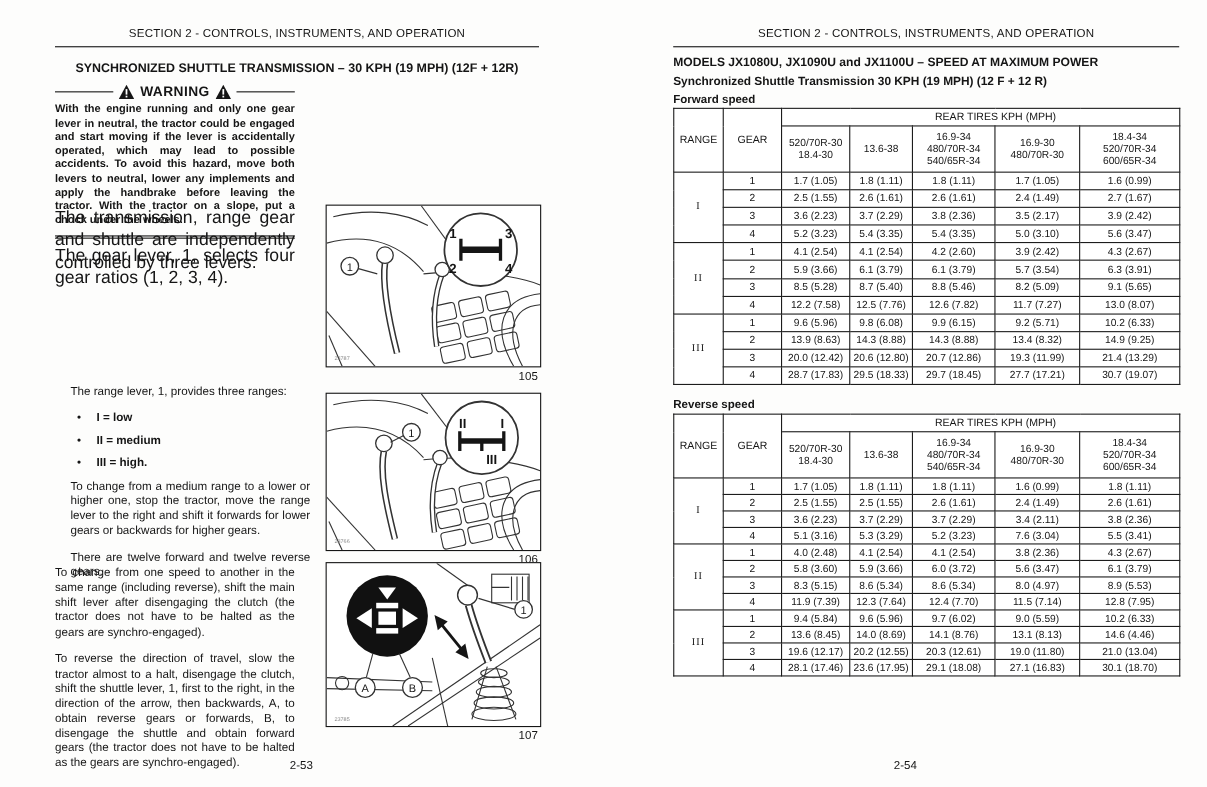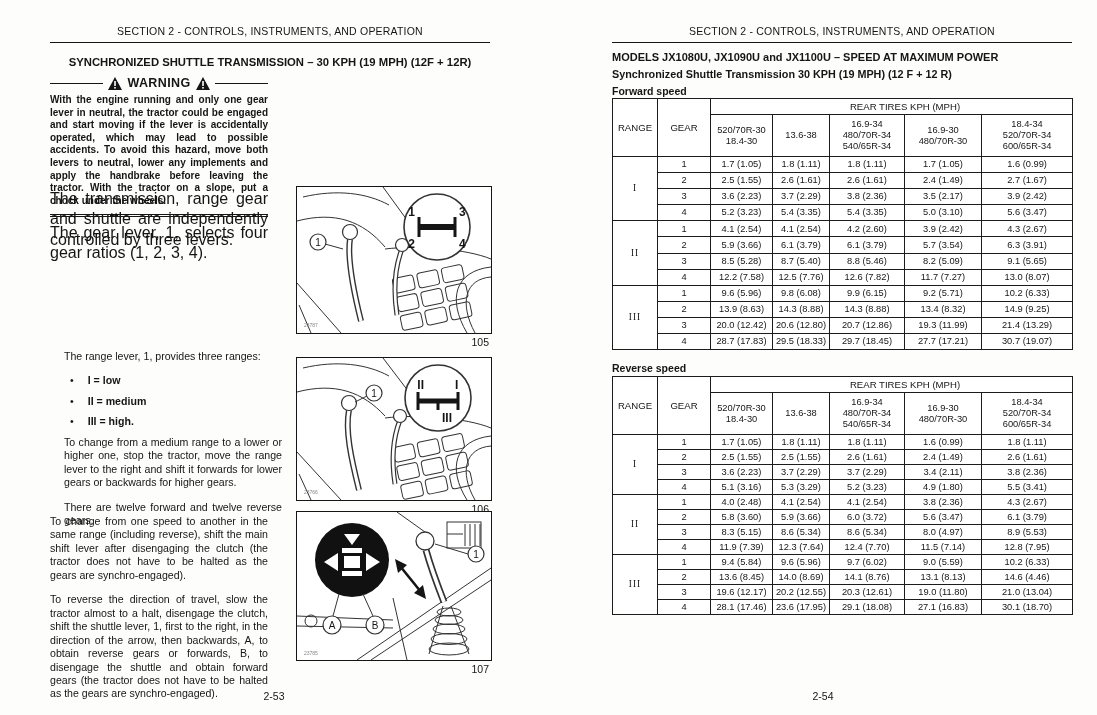--- a/index.html
+++ b/index.html
@@ -477,21 +477,21 @@
           <td class="speed-cell">3.7 (2.29)</td>
           <td class="speed-cell">3.7 (2.29)</td>
           <td class="speed-cell">3.4 (2.11)</td>
           <td class="speed-cell">3.8 (2.36)</td>
         </tr>
         <tr>
           <td class="gear-cell">4</td>
           <td class="speed-cell">5.1 (3.16)</td>
           <td class="speed-cell">5.3 (3.29)</td>
           <td class="speed-cell">5.2 (3.23)</td>
-          <td class="speed-cell">4.9 (1.80)</td>
+          <td class="speed-cell">7.6 (3.04)</td>
           <td class="speed-cell">5.5 (3.41)</td>
         </tr>
         <tr>
           <td class="range-cell" rowspan="4">II</td>
           <td class="gear-cell">1</td>
           <td class="speed-cell">4.0 (2.48)</td>
           <td class="speed-cell">4.1 (2.54)</td>
           <td class="speed-cell">4.1 (2.54)</td>
           <td class="speed-cell">3.8 (2.36)</td>
           <td class="speed-cell">4.3 (2.67)</td>

